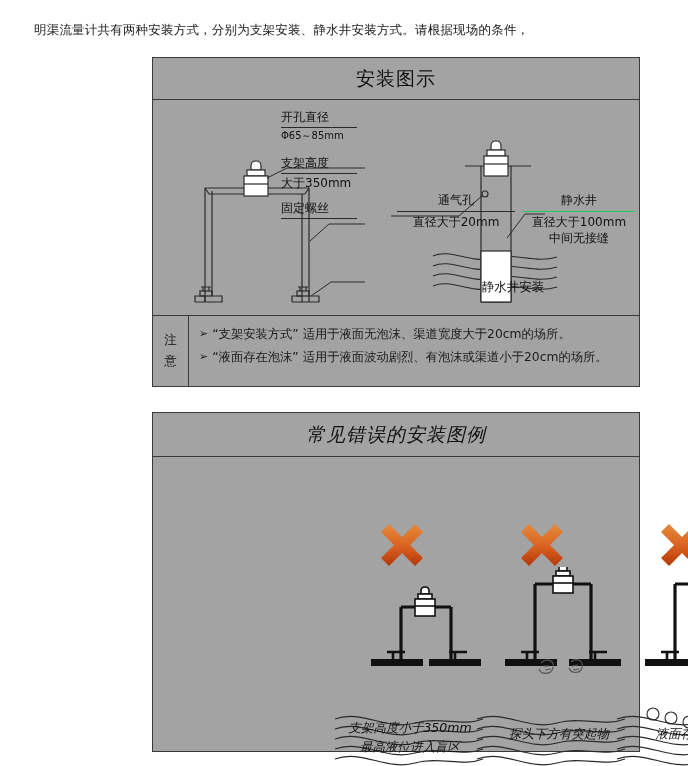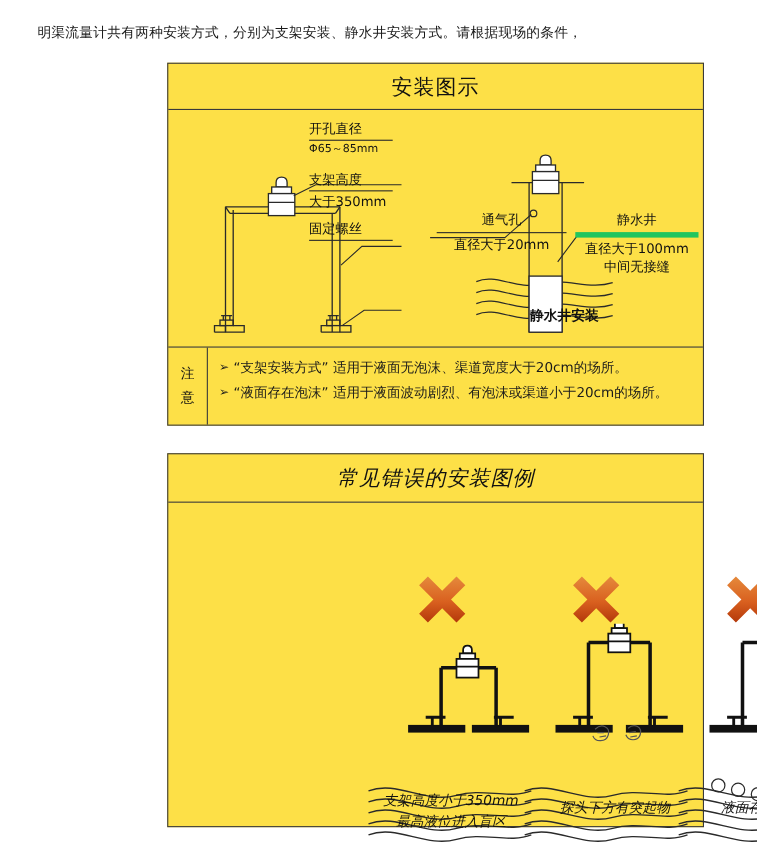--- a/index.html
+++ b/index.html
@@ -9,21 +9,21 @@
     font-family:"DejaVu Sans","Liberation Sans",sans-serif;
     color:#1a1a1a;
     overflow:hidden;
   }
   .intro{
     position:absolute;left:14px;top:22px;
     font-size:12.5px;letter-spacing:.2px;white-space:nowrap;margin-left:20px;
   }
 
   
-  .panel{position:absolute;border:1px solid #3a3a3a;background:#fde047;box-sizing:border-box;}
+  .panel{position:absolute;border:1px solid #3a3a3a;background:#a3a3a3;box-sizing:border-box;}
   .panel-title{
     box-sizing:border-box;width:100%;
     border-bottom:1px solid #3a3a3a;
     display:flex;align-items:center;justify-content:center;
     font-size:19px;letter-spacing:1px;color:#111;
   }
   .panel-body{position:relative;width:100%;box-sizing:border-box;}
 
   
   #panel-install{left:152px;top:57px;width:488px;height:330px;}
@@ -169,28 +169,28 @@
     </svg>
 
     <div class="lbl" style="left:244px;top:92px;text-align:center;">
       <div style="border-bottom:1px solid #2a2a2a;padding-bottom:2px;width:118px;text-align:center;">
         <span class="big">通气孔</span>
       </div>
       <div class="big" style="padding-top:2px;width:118px;">直径大于20mm</div>
     </div>
 
     <div class="lbl" style="left:370px;top:92px;text-align:center;">
-      <div style="border-bottom:5px solid #22c55e;padding-bottom:2px;width:112px;text-align:center;font-family:Liberation Serif, serif;">
+      <div style="border-bottom:1px solid #22c55e;padding-bottom:2px;width:112px;text-align:center;font-family:Liberation Serif, serif;">
         <span class="big">静水井</span>
       </div>
       <div class="big" style="padding-top:2px;width:112px;">直径大于100mm</div>
       <div class="big" style="width:112px;">中间无接缝</div>
     </div>
 
-    <div class="cap" style="left:290px;top:178px;width:140px;font-weight:bold;">静水井安装</div>
+    <div class="cap" style="left:290px;top:178px;width:140px;">静水井安装</div>
   </div>
 
   <div class="notes">
     <div class="notes-label">
       <span>注</span>
       <span>意</span>
     </div>
     <div class="notes-list">
       <div class="note-row">
         <span class="bullet">➢</span>

